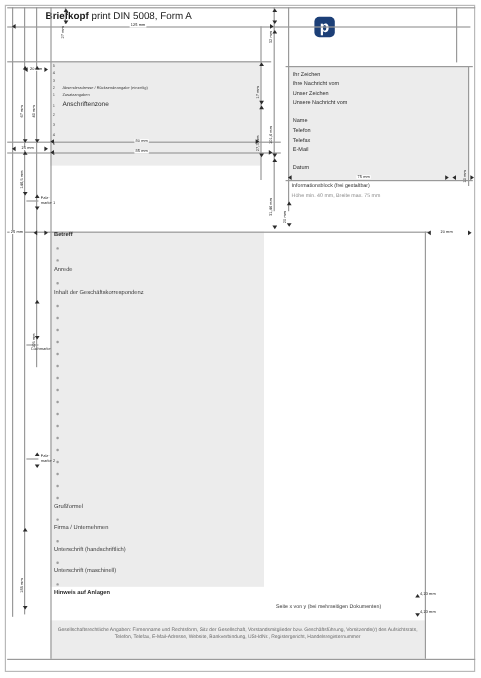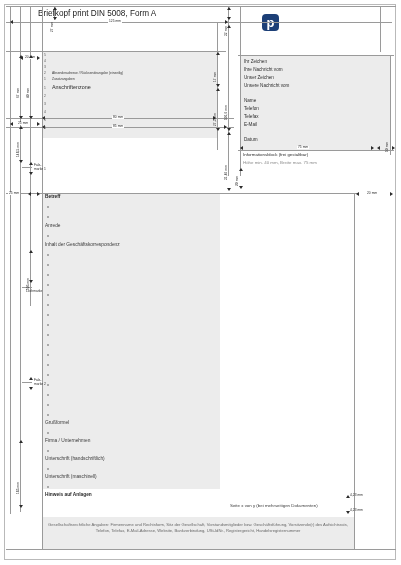--- a/index.html
+++ b/index.html
@@ -42,21 +42,21 @@
   .ar.l{border-top:2px solid transparent;border-bottom:2px solid transparent;border-right:3px solid #2b2b2b;}
   .ar.r{border-top:2px solid transparent;border-bottom:2px solid transparent;border-left:3px solid #2b2b2b;}
   .ar.u{border-left:2px solid transparent;border-right:2px solid transparent;border-bottom:3px solid #2b2b2b;}
   .ar.d{border-left:2px solid transparent;border-right:2px solid transparent;border-top:3px solid #2b2b2b;}
 
   
   .title{
     position:absolute;left:38px;top:9px;
     font-size:8.2px;color:#1b1b1b;white-space:nowrap;
   }
-  .title b{font-weight:normal;}
+  .title b{font-weight:bold;}
   .title span.reg{font-weight:normal;}
 
   
   .logo{position:absolute;left:262px;top:14px;display:flex;align-items:center;gap:4px;}
   .logo-mark{width:17px;height:17px;border-radius:4px;background:#1c3f77;position:relative;flex:0 0 auto;}
   .logo-mark .p{
     position:absolute;left:0;top:0;width:17px;height:17px;
     color:#ffffff;font-size:13px;line-height:17px;text-align:center;font-weight:bold;
   }
   .logo-text{font-size:13.5px;letter-spacing:-0.2px;white-space:nowrap;}

